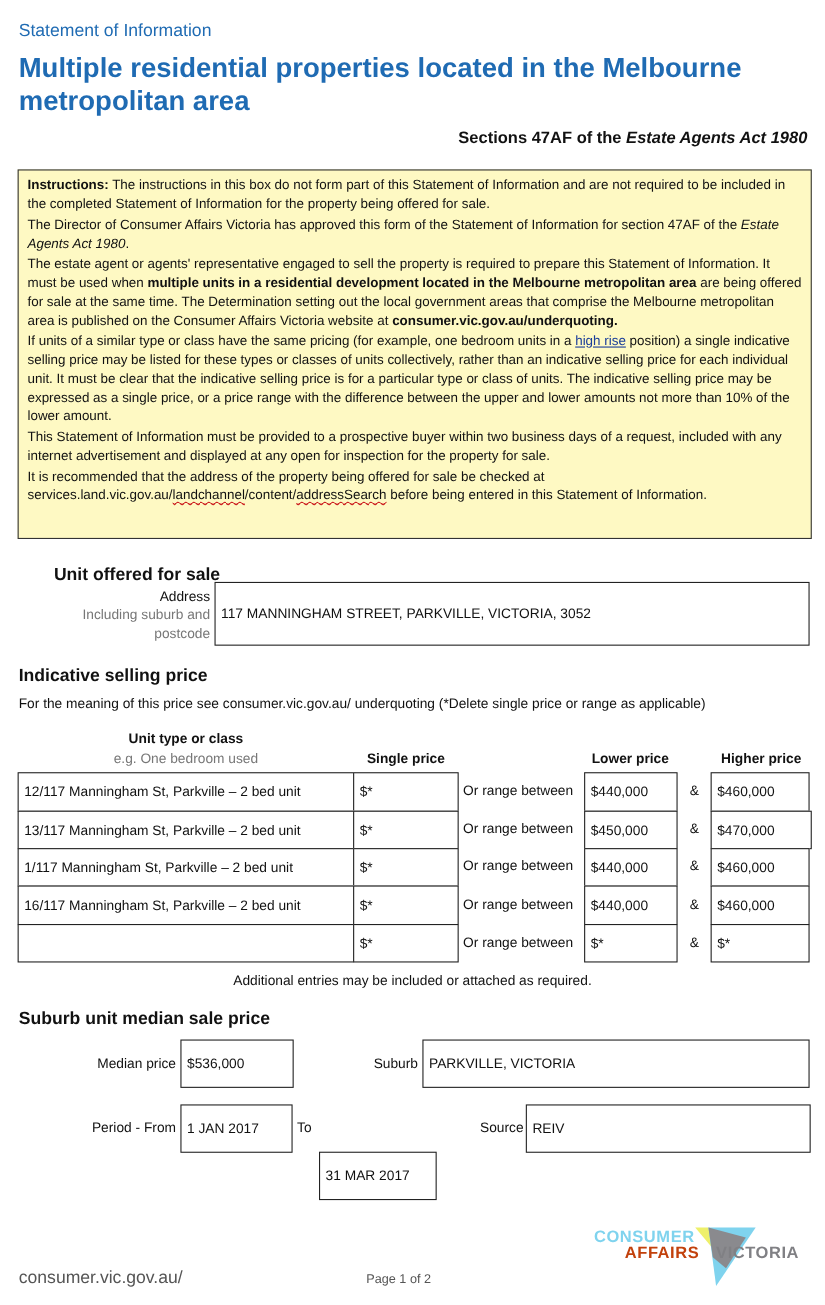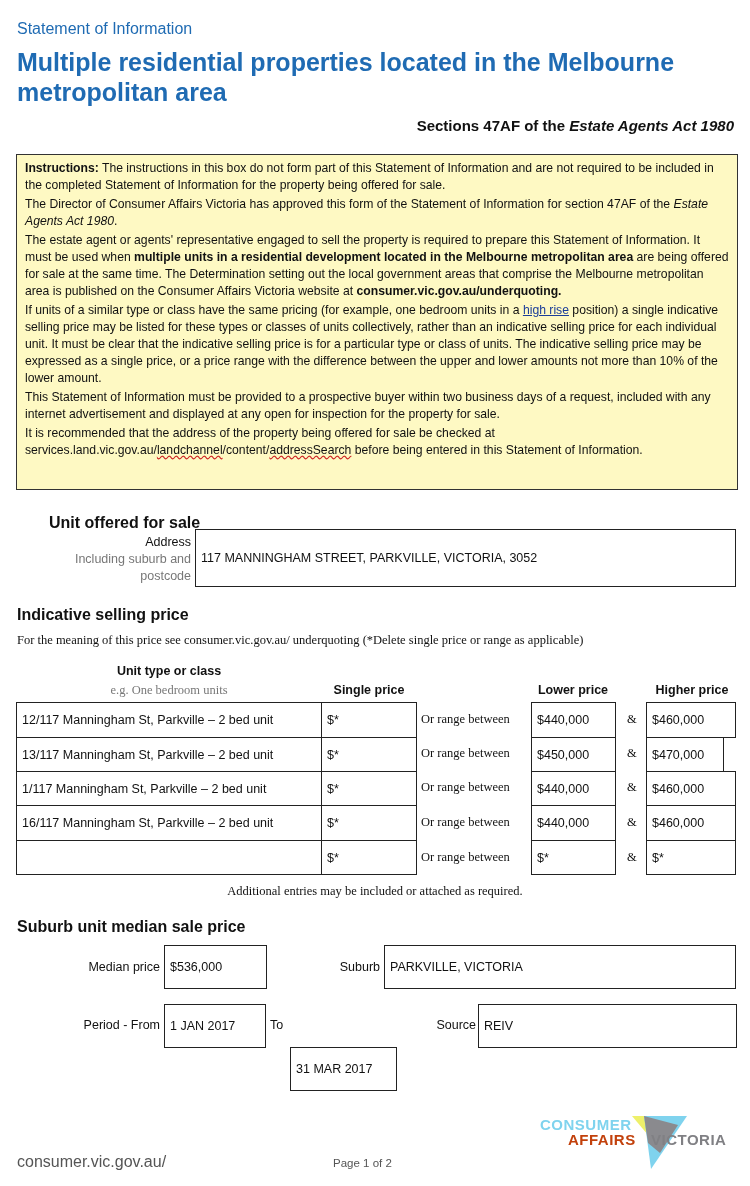--- a/index.html
+++ b/index.html
@@ -12,21 +12,21 @@
     .sections i { font-style: italic; }
     .instr { left: 16px; top: 154px; width: 704px; height: 324px; border: 1px solid #333; background: #fef9c3;
              padding: 5px 8px; font-size: 12.2px; line-height: 17px; box-sizing: content-box; }
     .instr p { margin: 0 0 2px 0; }
     .instr .ul { text-decoration: underline; color: #1a3d99; }
     .instr .sq { text-decoration: underline wavy #cc2222; }
     h2 { margin: 0; font-size: 16px; font-weight: bold; }
     .lbl { font-size: 12.5px; text-align: right; }
     .grey { color: #777; }
     .box { border: 1px solid #222; box-sizing: border-box; font-size: 12.5px; display: flex; align-items: center; padding-left: 5px; background: #fff; }
-    .txt { font-size: 12.5px; font-family: Liberation Serif, serif; }
+    .txt { font-size: 12.5px; }
     .th { font-size: 12.5px; font-weight: bold; text-align: center; }
     .footer-url { left: 17px; top: 1153px; font-size: 16px; color: #555; }
     .page { left: 333px; top: 1157px; font-size: 11.5px; color: #555; }
   </style>
 </head>
 <body>
 
 <div class="abs title-small">Statement of Information</div>
 <div class="abs title-big">Multiple residential properties located in the Melbourne metropolitan area</div>
 <div class="abs sections"><span>Sections 47AF of the </span><i>Estate Agents Act 1980</i></div>
@@ -45,40 +45,40 @@
   <div>Address</div>
   <div class="grey">Including suburb and</div>
   <div class="grey">postcode</div>
 </div>
 <div class="abs box" style="left:195px; top:529px; width:541px; height:58px;">117 MANNINGHAM STREET, PARKVILLE, VICTORIA, 3052</div>
 
 <h2 class="abs" style="left:17px; top:606px;">Indicative selling price</h2>
 <div class="abs txt" style="left:17px; top:633px;">For the meaning of this price see consumer.vic.gov.au/ underquoting (*Delete single price or range as applicable)</div>
 
 <div class="abs th" style="left:17px; top:664px; width:304px;">Unit type or class</div>
-<div class="abs grey txt" style="left:17px; top:683px; width:304px; text-align:center;">e.g. One bedroom units</div>
+<div class="abs grey txt" style="left:17px; top:683px; width:304px; text-align:center;">e.g. One bedroom used</div>
 <div class="abs th" style="left:322px; top:683px; width:94px;">Single price</div>
 <div class="abs th" style="left:531px; top:683px; width:84px;">Lower price</div>
 <div class="abs th" style="left:648px; top:683px; width:88px;">Higher price</div>
 
 <div id="price-rows">
 
   <div class="abs box" style="left:16px; top:702px; width:306px; height:36px;">12/117 Manningham St, Parkville – 2 bed unit</div>
   <div class="abs box" style="left:321px; top:702px; width:96px; height:36px;">$*</div>
   <div class="abs txt" style="left:421px; top:712px;">Or range between</div>
   <div class="abs box" style="left:531px; top:702px; width:85px; height:36px;">$440,000</div>
   <div class="abs txt" style="left:627px; top:712px;">&amp;</div>
   <div class="abs box" style="left:646px; top:702px; width:90px; height:36px;">$460,000</div>
 
   <div class="abs box" style="left:16px; top:737px; width:306px; height:35px;">13/117 Manningham St, Parkville – 2 bed unit</div>
   <div class="abs box" style="left:321px; top:737px; width:96px; height:35px;">$*</div>
   <div class="abs txt" style="left:421px; top:746px;">Or range between</div>
   <div class="abs box" style="left:531px; top:737px; width:85px; height:35px;">$450,000</div>
   <div class="abs txt" style="left:627px; top:746px;">&amp;</div>
-  <div class="abs box" style="left:646px; top:737px; width:78px; height:35px;">$470,000</div>
+  <div class="abs box" style="left:646px; top:737px; width:92px; height:35px;">$470,000</div>
 
   <div class="abs box" style="left:16px; top:771px; width:306px; height:35px;">1/117 Manningham St, Parkville – 2 bed unit</div>
   <div class="abs box" style="left:321px; top:771px; width:96px; height:35px;">$*</div>
   <div class="abs txt" style="left:421px; top:780px;">Or range between</div>
   <div class="abs box" style="left:531px; top:771px; width:85px; height:35px;">$440,000</div>
   <div class="abs txt" style="left:627px; top:780px;">&amp;</div>
   <div class="abs box" style="left:646px; top:771px; width:90px; height:35px;">$460,000</div>
 
   <div class="abs box" style="left:16px; top:805px; width:306px; height:36px;">16/117 Manningham St, Parkville – 2 bed unit</div>
   <div class="abs box" style="left:321px; top:805px; width:96px; height:36px;">$*</div>

